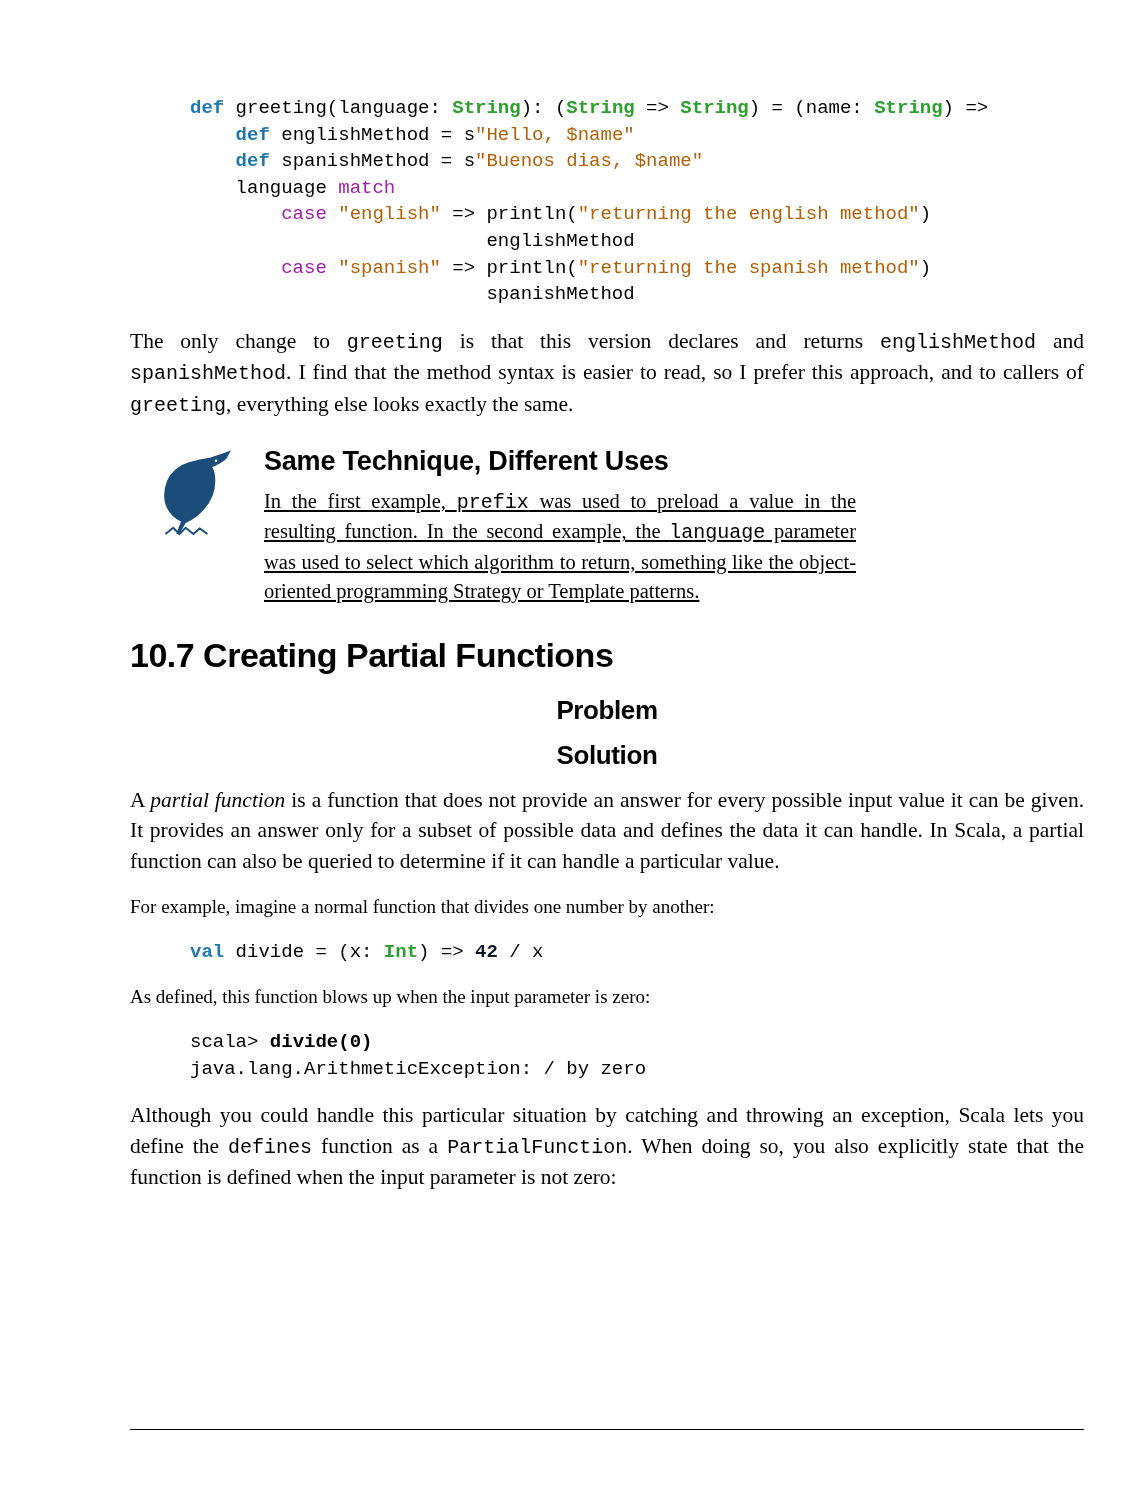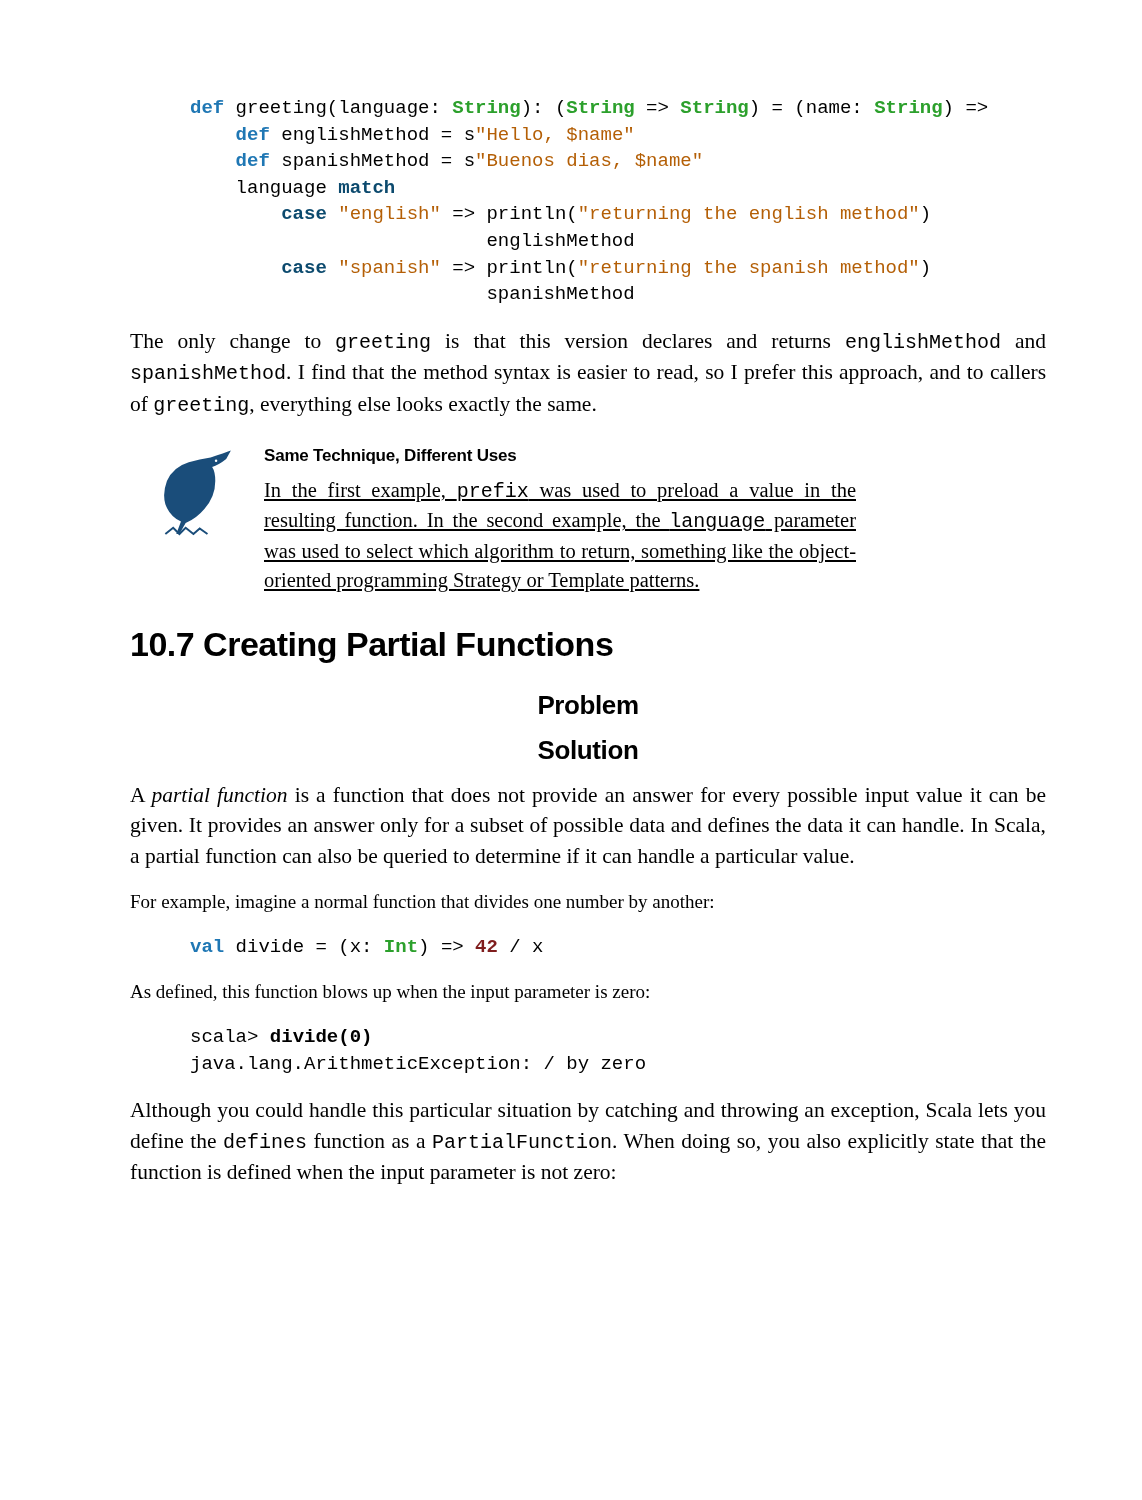--- a/index.html
+++ b/index.html
@@ -6,40 +6,40 @@
     margin: 0;
     padding: 0;
     background: #fff;
     font-family: Georgia, 'Times New Roman', serif;
     color: #000;
   }
   .page {
     width: 1142px;
     height: 1500px;
     box-sizing: border-box;
-    padding: 95px 96px 60px 130px;
+    padding: 95px 58px 60px 130px;
     position: relative;
     display: flex;
-    flex-direction: row;
+    flex-direction: column;
   }
   .content {
     flex: 1 1 auto;
   }
   pre.code {
     font-family: Consolas, 'Courier New', monospace;
     font-size: 19px;
     line-height: 1.4;
     white-space: pre;
     margin: 0 0 18px 0;
     padding-left: 60px;
   }
   pre.code .kw  { color: #1f77b4; font-weight: bold; }
-  pre.code .kw2 { color: #0c4a6e; font-weight: bold; }
+  pre.code .kw2 { color: #a21caf; font-weight: normal; }
   pre.code .typ { color: #2ca02c; font-weight: bold; }
-  pre.code .num { color: #7f1d1d; font-weight: bold; }
+  pre.code .num { color: #0f172a; font-weight: bold; }
   pre.code .str { color: #b45f06; }
   pre.code .bold{ font-weight: bold; margin-top: 20px; }
   p.body {
     font-size: 21.5px;
     line-height: 1.42;
     margin: 0 0 18px 0;
     text-align: justify;
   }
   p.intro {
     font-size: 19px;
@@ -59,36 +59,36 @@
     width: 700px;
   }
   .note-icon {
     flex: 0 0 80px;
     padding-top: 2px;
   }
   .note-body { flex: 1 1 auto; }
   .note-title {
     font-family: 'Segoe UI', Helvetica, Arial, sans-serif;
     font-weight: 700;
-    font-size: 17px;
+    font-size: 27px;
     margin: 0 0 10px 0;
     letter-spacing: -0.2px;
   }
   .note-text {
     font-size: 20.5px;
     line-height: 1.42;
     margin: 0;
     text-align: justify;
     text-decoration: underline;
   }
   h1.section {
     font-family: 'Segoe UI', Helvetica, Arial, sans-serif;
     font-weight: 800;
     font-size: 34px;
-    margin: 28px 0 26px 0;
+    margin: 28px 0 20px 0;
     letter-spacing: -0.5px;
   }
   h2.sub {
     font-family: 'Segoe UI', Helvetica, Arial, sans-serif;
     font-weight: 800;
     font-size: 26px;
     margin: 8px 0 14px 0;
     letter-spacing: -0.4px;
     text-align: center;
   }

